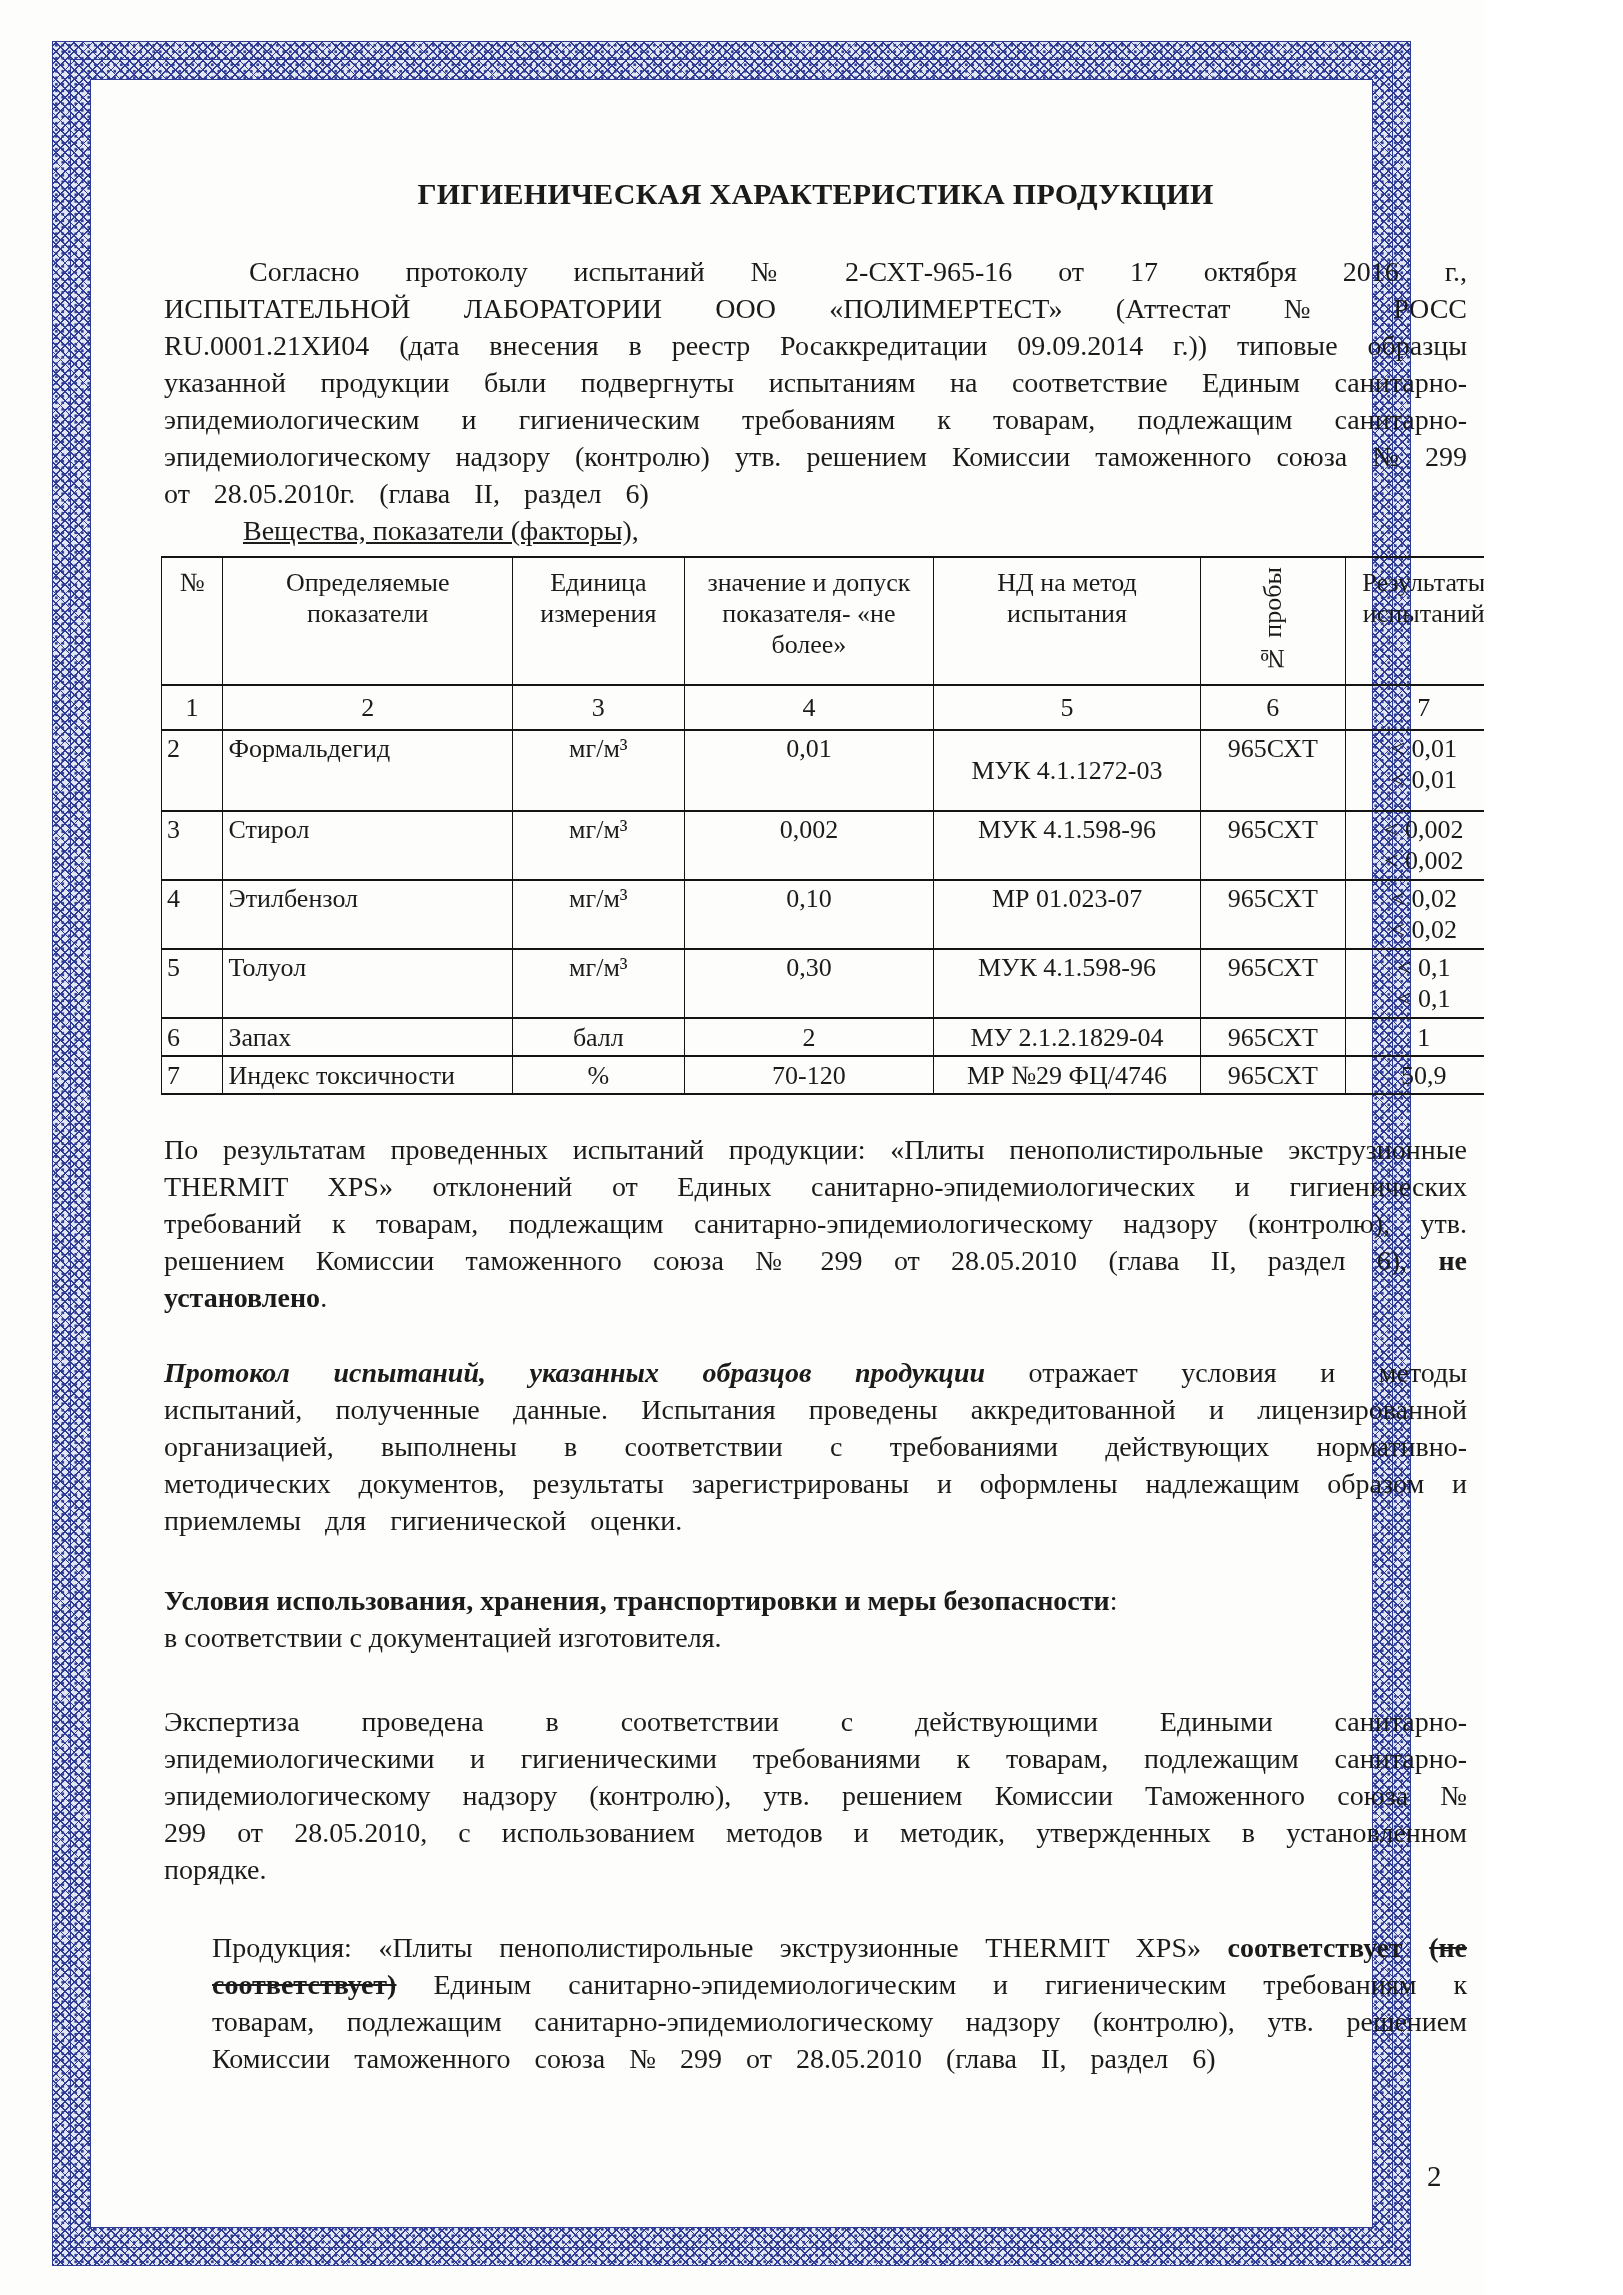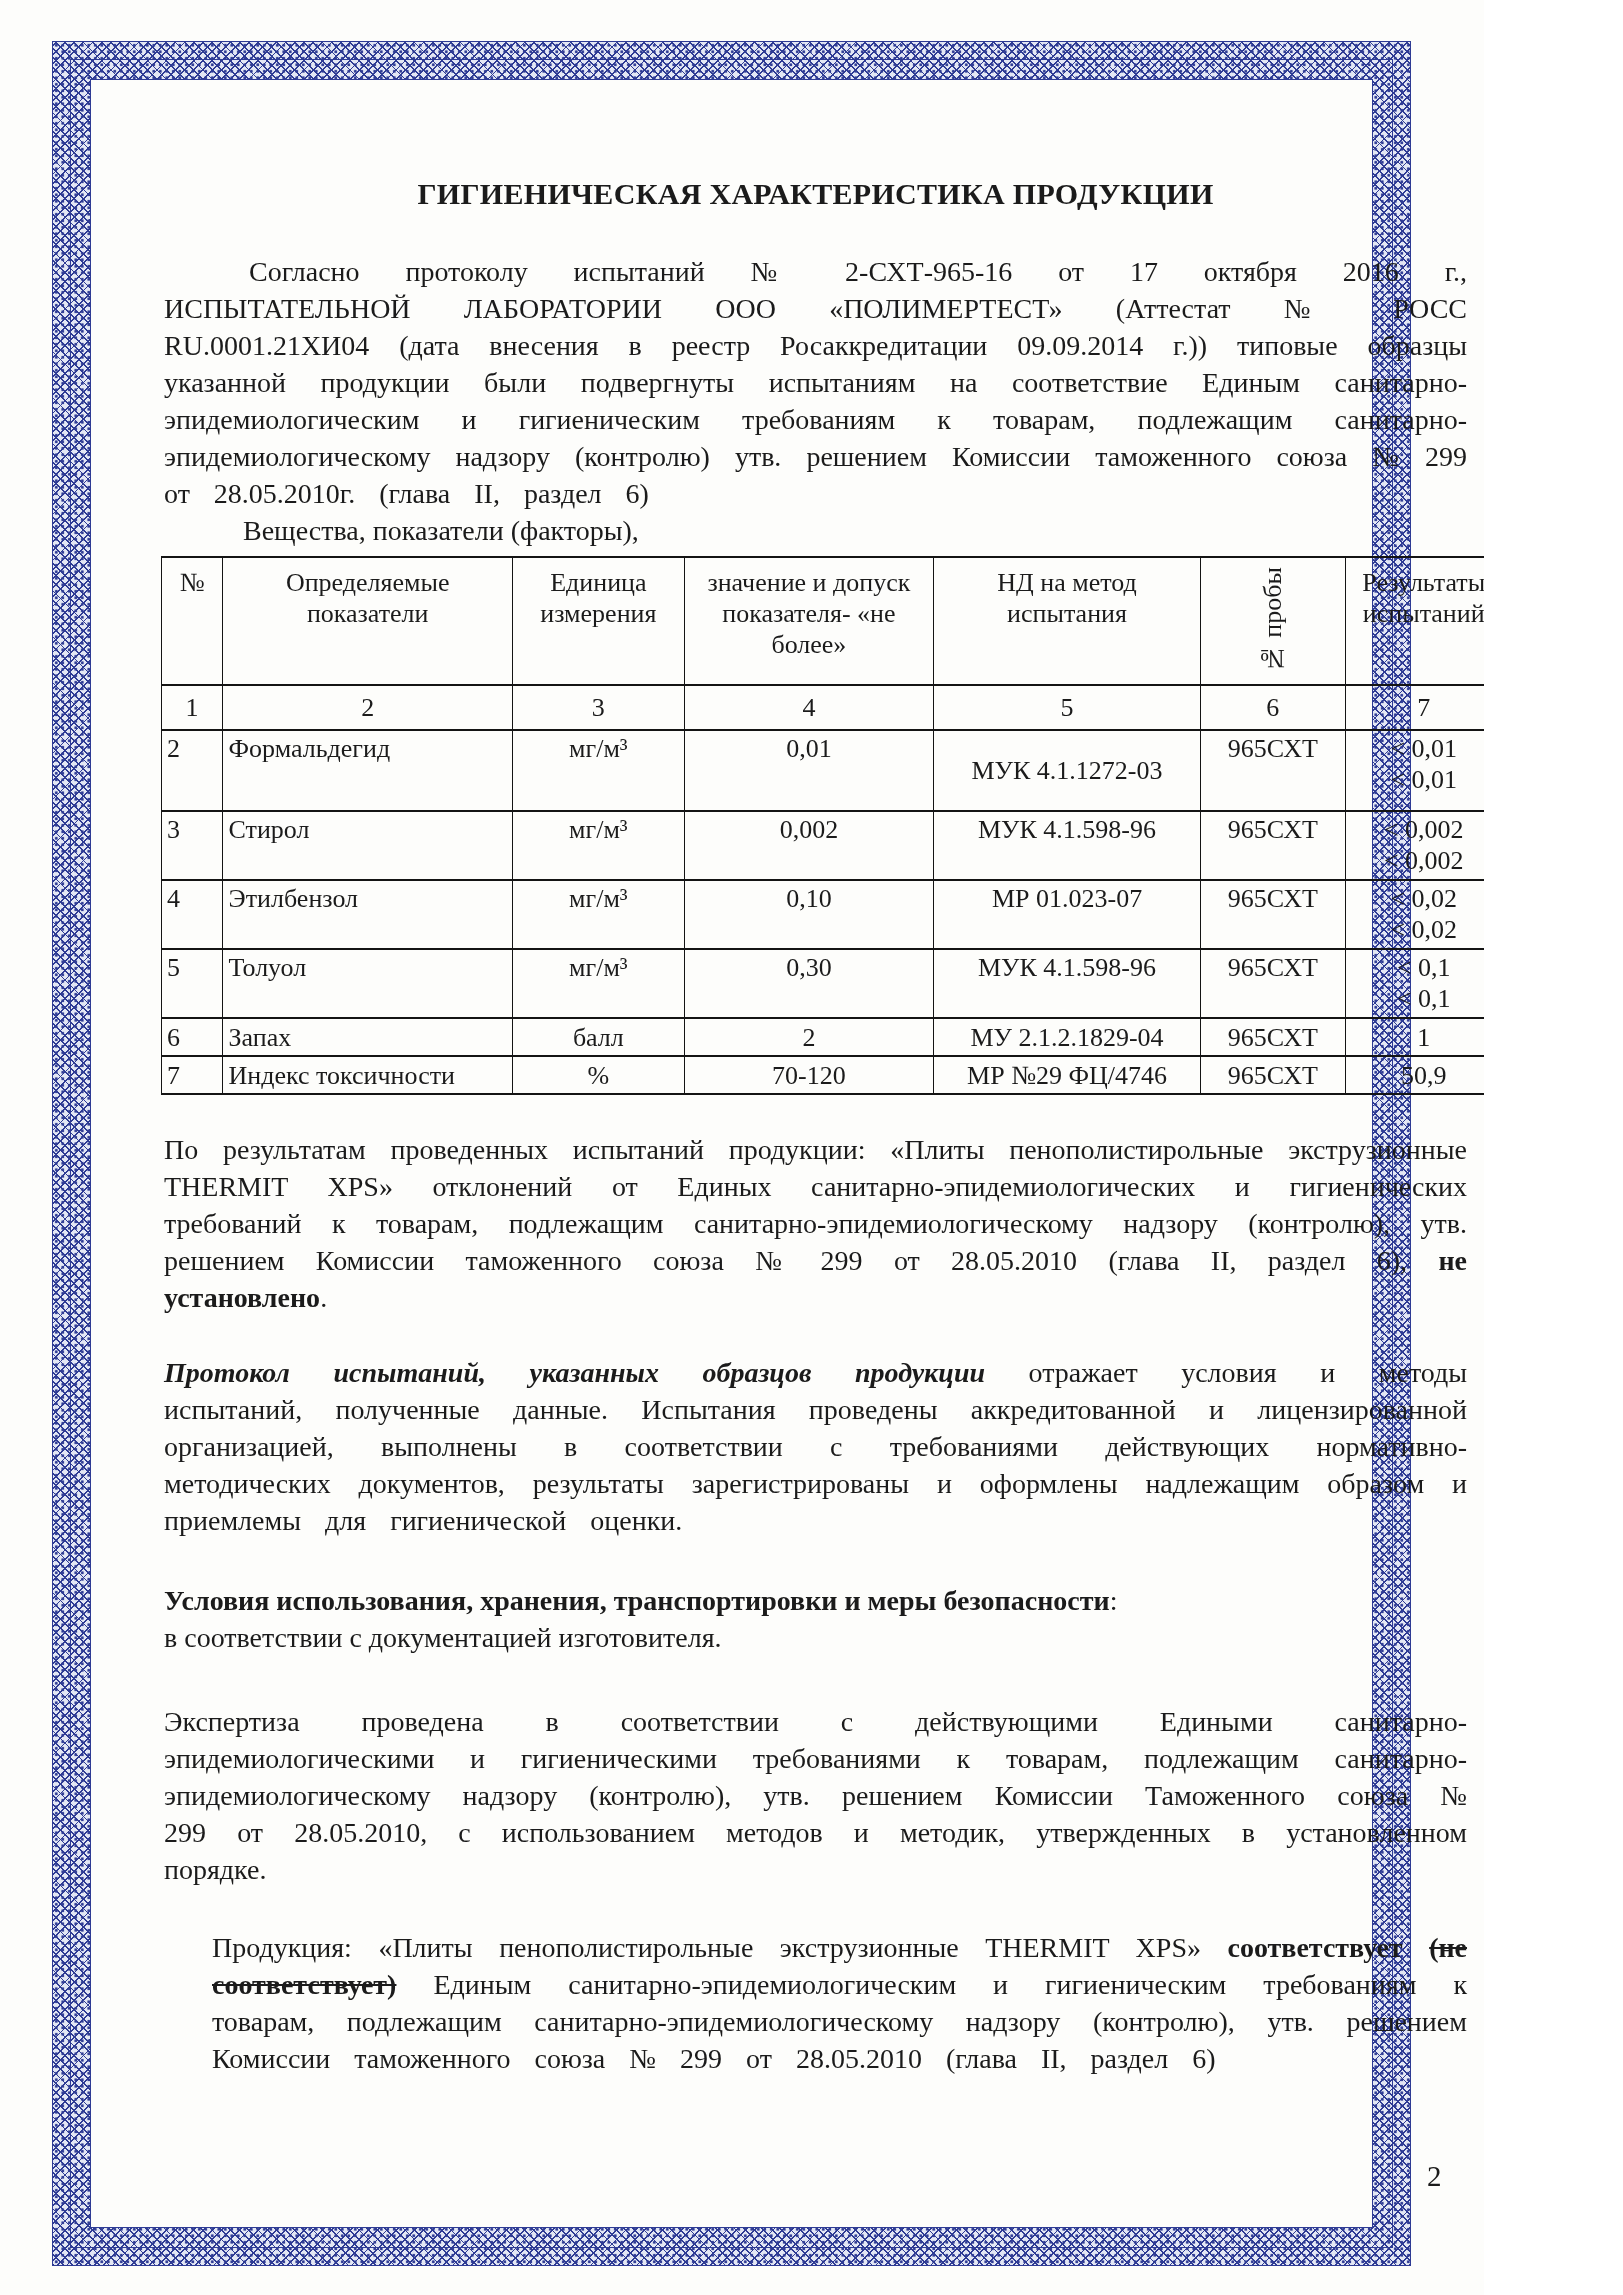--- a/index.html
+++ b/index.html
@@ -27,21 +27,21 @@
   }
   .frame-mid{position:absolute;inset:17px;border:1.3px solid var(--frame-navy);}
   .frame-inner{position:absolute;inset:37px;background:var(--paper);border:1.3px solid var(--frame-navy);}
 
   
   .content{position:absolute;left:164px;top:77px;width:1303px;}
   .title{margin-top:98px;text-align:center;font-weight:bold;font-size:30px;line-height:37px;letter-spacing:0.3px;}
   p.para{font-size:28px;line-height:37px;}
   .j{text-align:justify;word-spacing:17px;}
   .p-intro{margin-top:41px;text-indent:85px;}
-  .substances{margin-top:0;text-indent:79px;}
+  .substances{margin-top:0;text-indent:79px;text-decoration:underline;}
   .p-results{margin-top:36px;}
   .p-protocol{margin-top:38px;}
   .p-conditions{margin-top:43px;}
   .h-conclusion{margin-top:38px;text-align:center;font-weight:bold;font-size:31px;line-height:37px;letter-spacing:0.7px;}
   .p-expertise{margin-top:47px;}
   .p-product{margin-top:41px;margin-left:48px;}
   .b{font-weight:bold;}
   .bi{font-weight:bold;font-style:italic;}
   .strike{font-weight:bold;text-decoration:line-through;}
 

